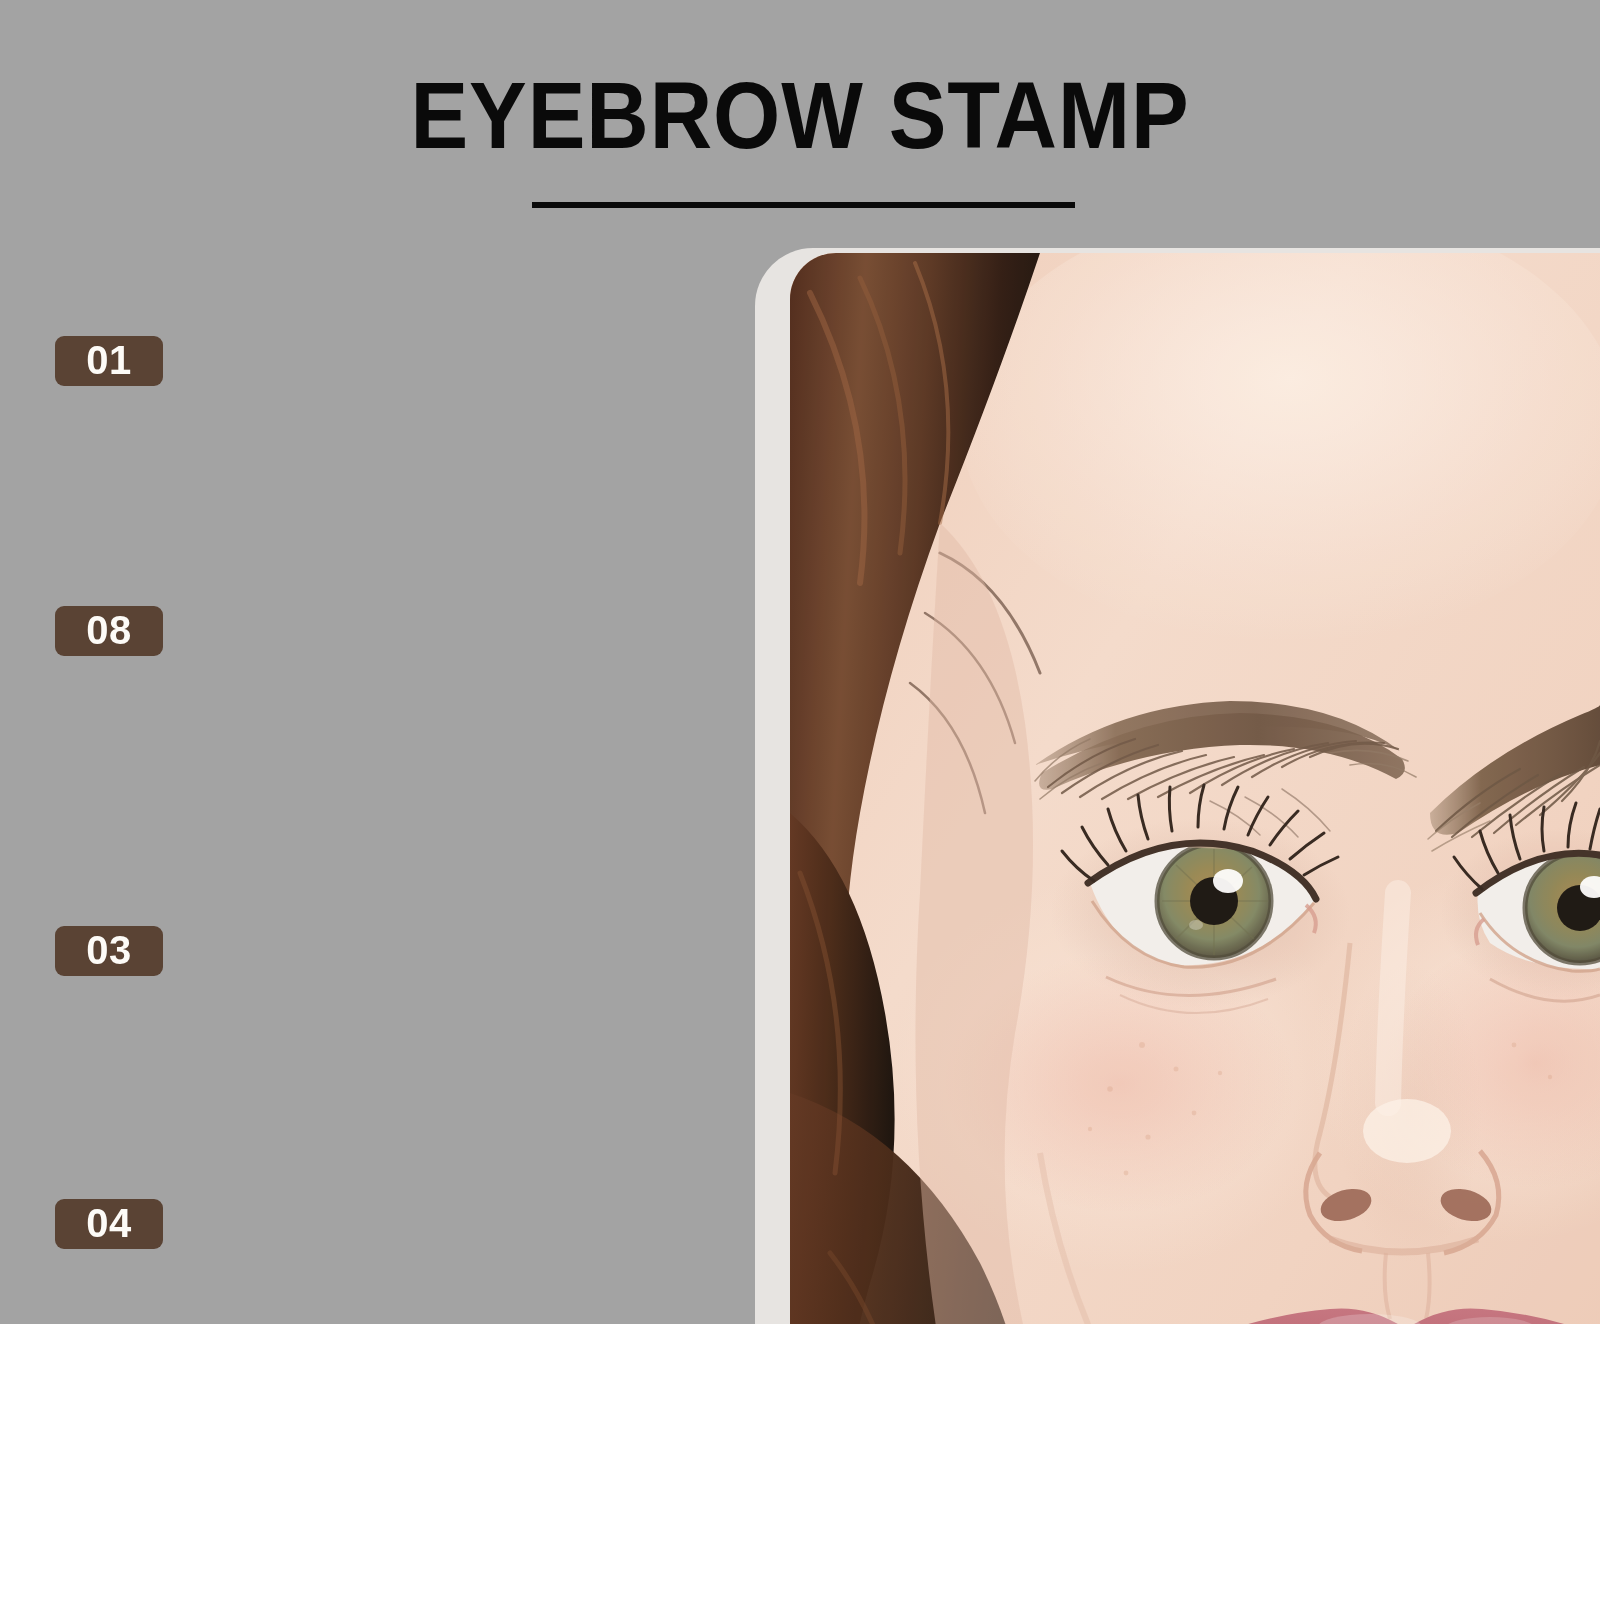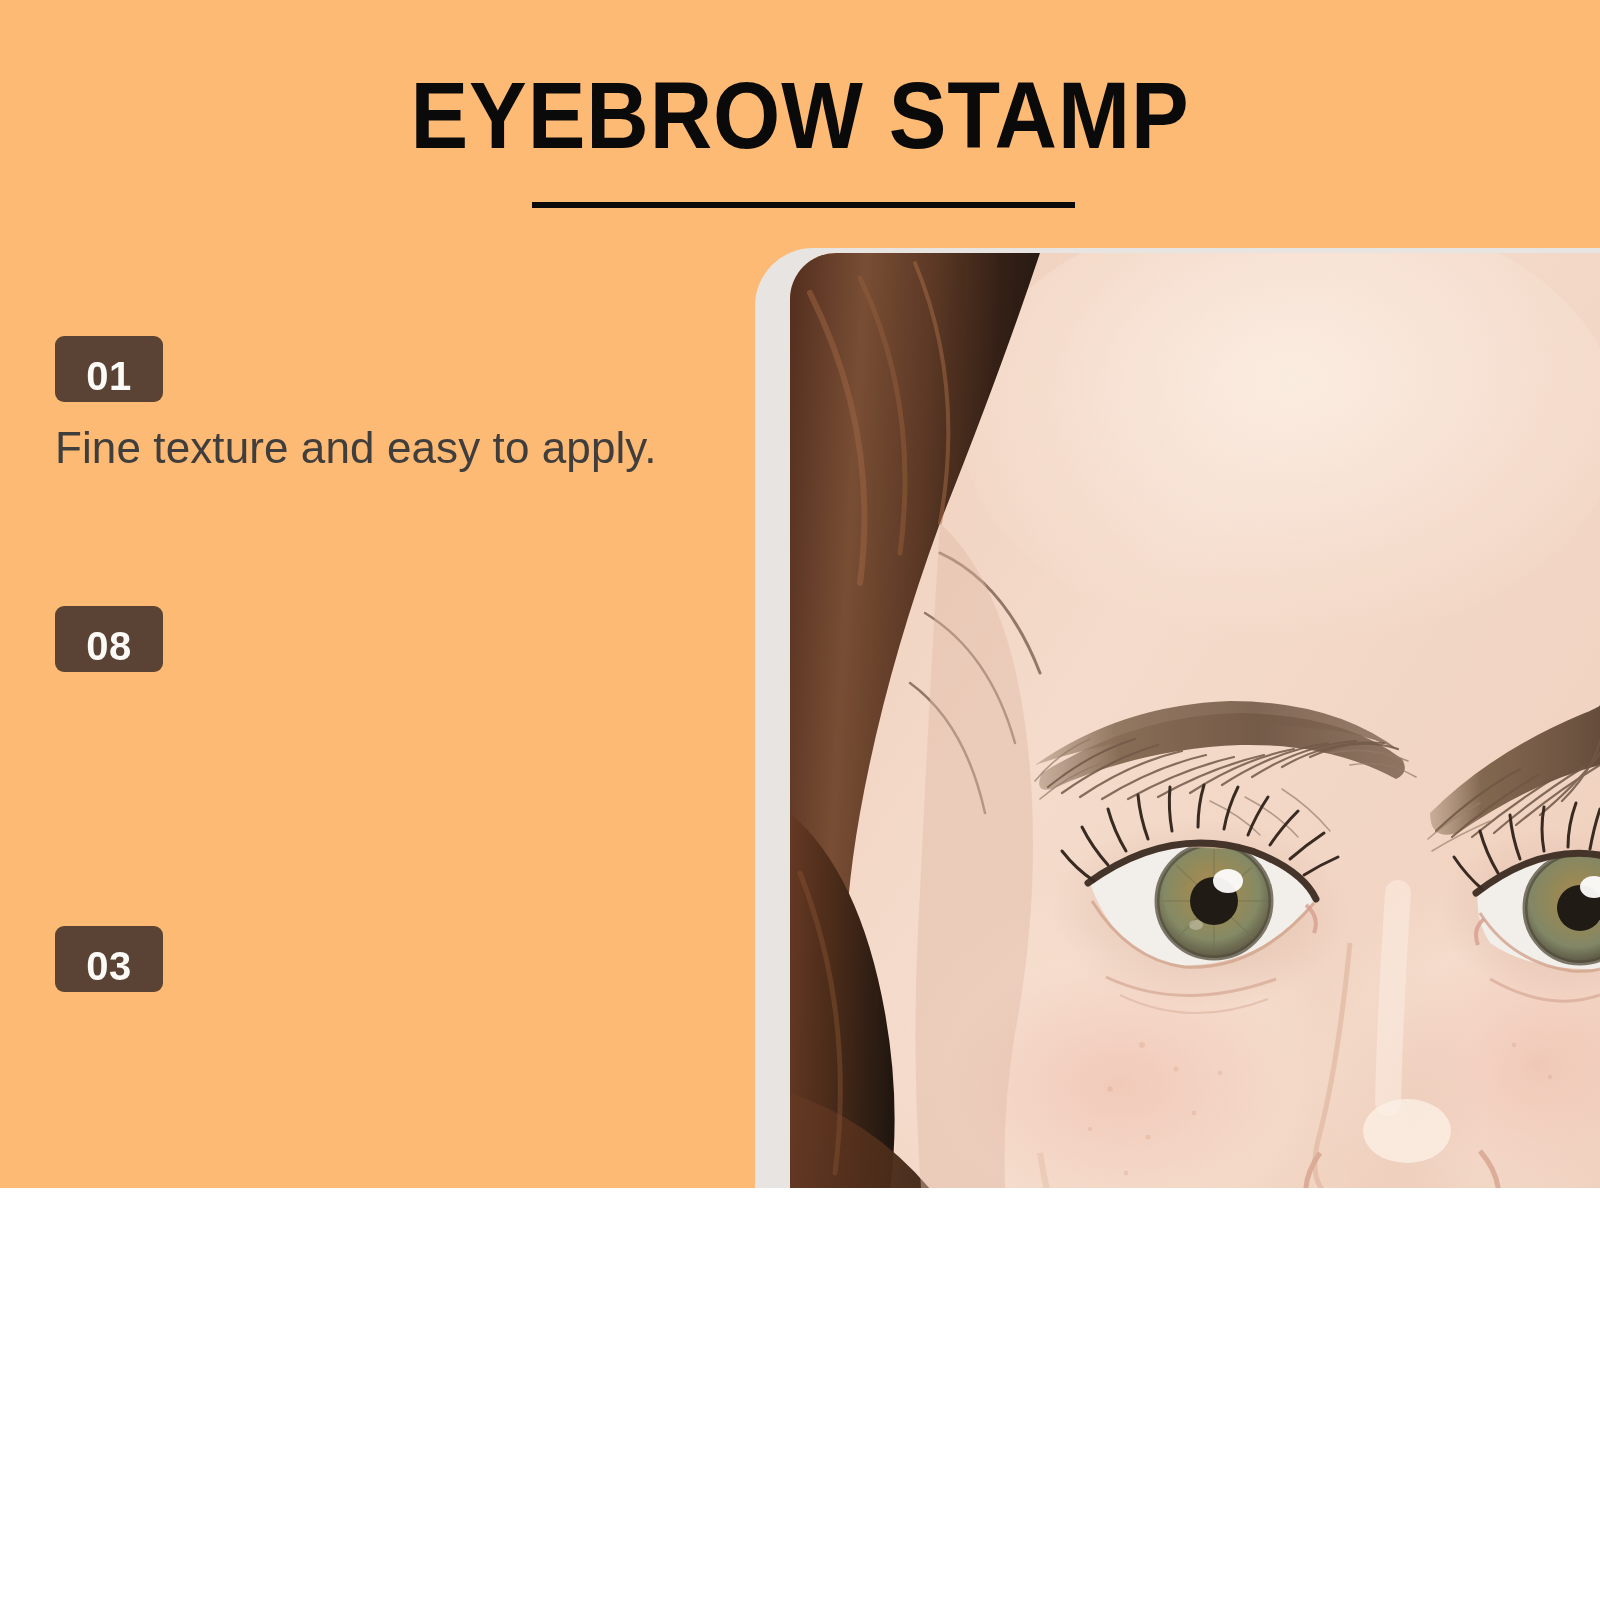--- a/index.html
+++ b/index.html
@@ -3,22 +3,22 @@
 <meta charset="utf-8">
 <style>
   html, body {
     margin: 0;
     padding: 0;
     background: #ffffff;
   }
   .canvas {
     position: relative;
     width: 1600px;
-    height: 1188px;
-    background: #fdba74;
+    height: 1324px;
+    background: #a3a3a3;
     overflow: hidden;
     font-family: "Liberation Sans", sans-serif;
   }
 
   
   .page-title {
     position: absolute;
     left: 0;
     top: 62px;
     width: 1600px;
@@ -54,21 +54,21 @@
   }
   .feature-1 { top: 6px; }
   .feature-2 { top: 276px; }
   .feature-3 { top: 560px; margin-top: 36px; }
   .feature-4 { top: 869px; }
 
   .badge {
     display: inline-block;
     min-width: 108px;
     box-sizing: border-box;
-    padding: 20px 0 6px 0;
+    padding: 4px 0 6px 0;
     text-align: center;
     background: #5a4334;
     color: #fdfbf7;
     border-radius: 9px;
     font-family: "Liberation Sans", sans-serif;
     font-weight: bold;
     font-size: 40px;
     line-height: 40px;
     letter-spacing: 0.5px;
   }
@@ -111,21 +111,20 @@
 
 <div class="canvas">
 
   <div class="page-title">EYEBROW STAMP</div>
   <div class="title-rule"></div>
 
   <div class="features">
 
     <div class="feature feature-1">
       <div class="badge">01</div>
-      <div class="feature-text">Fine texture and easy to apply.</div>
     </div>
 
     <div class="feature feature-2">
       <div class="badge">08</div>
     </div>
 
     <div class="feature feature-3">
       <div class="badge">03</div>
     </div>
 

